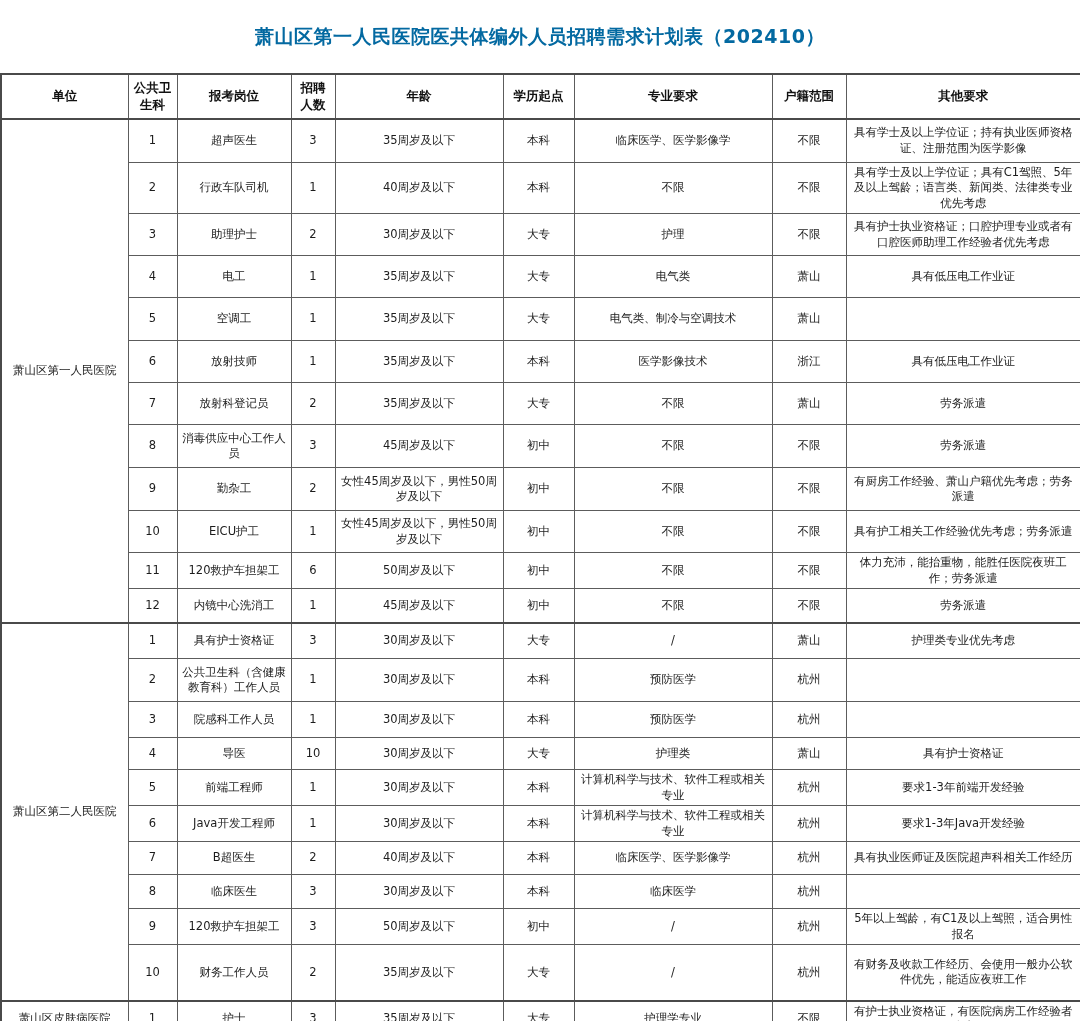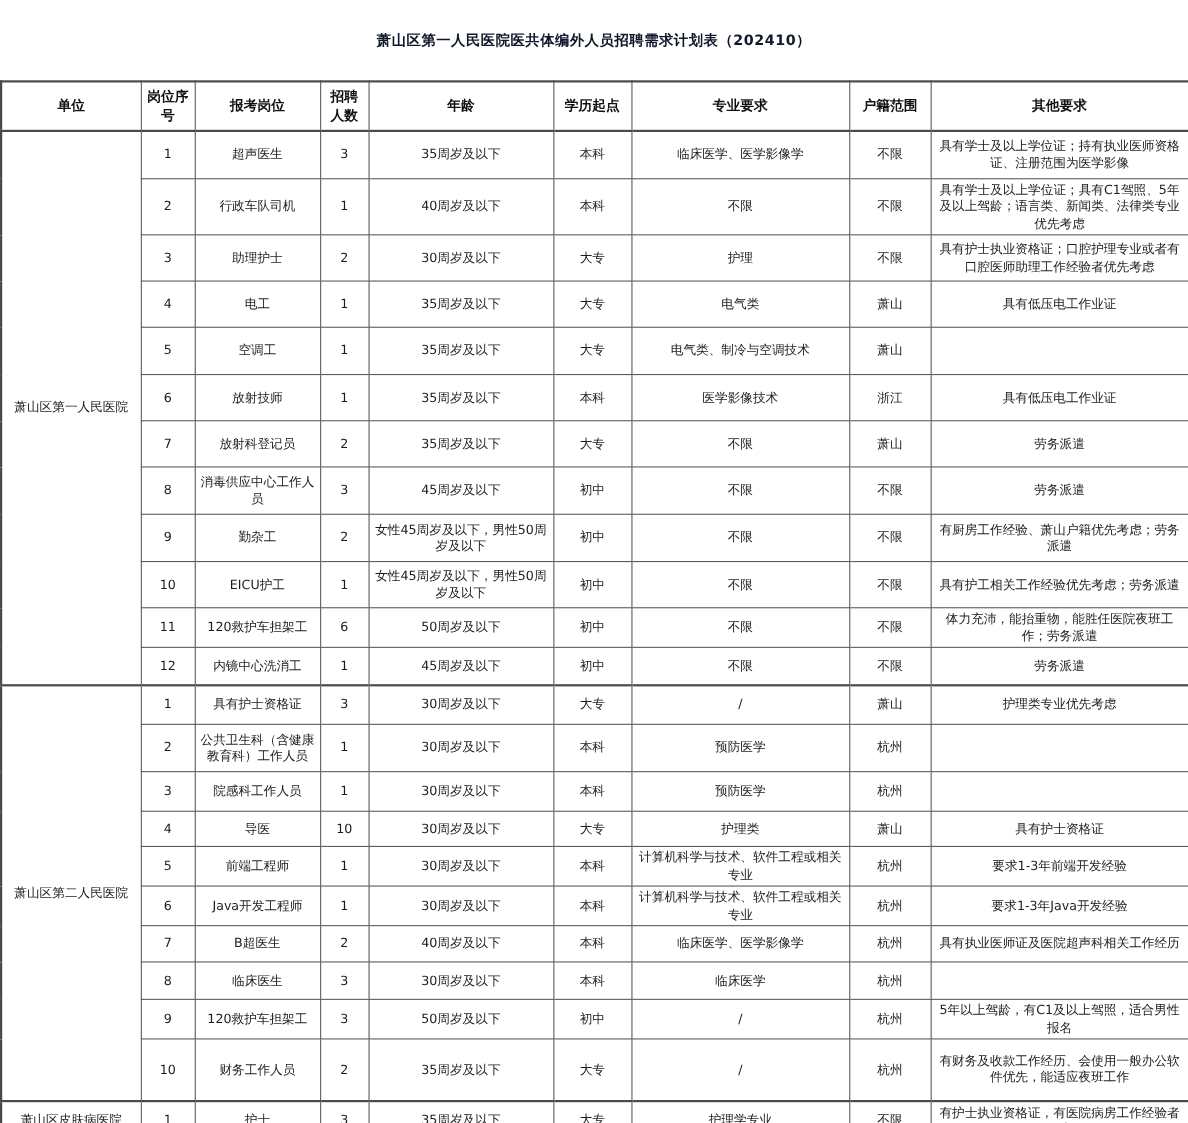--- a/index.html
+++ b/index.html
@@ -12,24 +12,24 @@
     color: #1c1c1c;
     overflow: hidden;
   }
   .title-bar {
     height: 73px;
     display: flex;
     align-items: center;
     justify-content: center;
   }
   .title-bar .title {
-    font-size: 13px;
+    font-size: 19px;
     font-weight: bold;
     letter-spacing: 0.5px;
-    color: #0f172a;
+    color: #0369a1;
   }
   table.recruit {
     width: 1080px;
     border-collapse: collapse;
     table-layout: fixed;
     border: 2px solid #4a4a4a;
   }
   table.recruit th, table.recruit td {
     border: 1px solid #5c5c5c;
     text-align: center;
@@ -70,21 +70,21 @@
       <col style="width:44px">
         <col style="width:168px">
         <col style="width:71px">
       <col style="width:198px">
         <col style="width:74px">
         <col style="width:235px">
     </colgroup>
     <thead>
       <tr>
           <th>单位</th>
-          <th>岗位序号</th>
+          <th>公共卫生科</th>
           <th>报考岗位</th>
           <th>招聘人数</th>
           <th>年龄</th>
           <th>学历起点</th>
           <th>专业要求</th>
           <th>户籍范围</th>
           <th>其他要求</th>
         </tr>
     </thead>
     <tbody>

